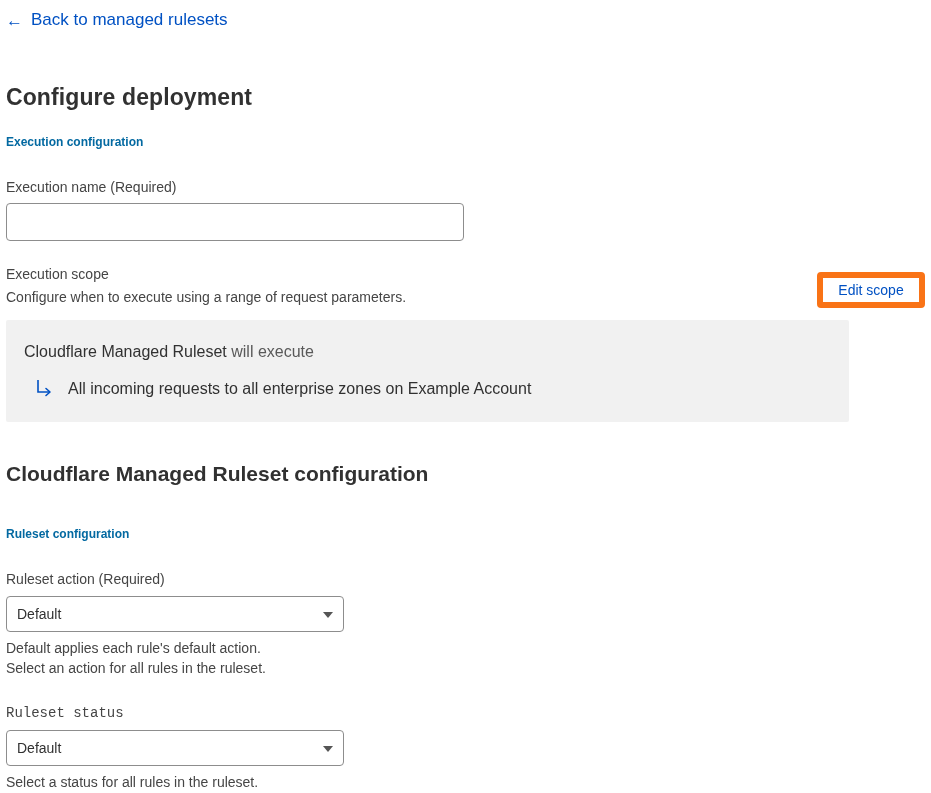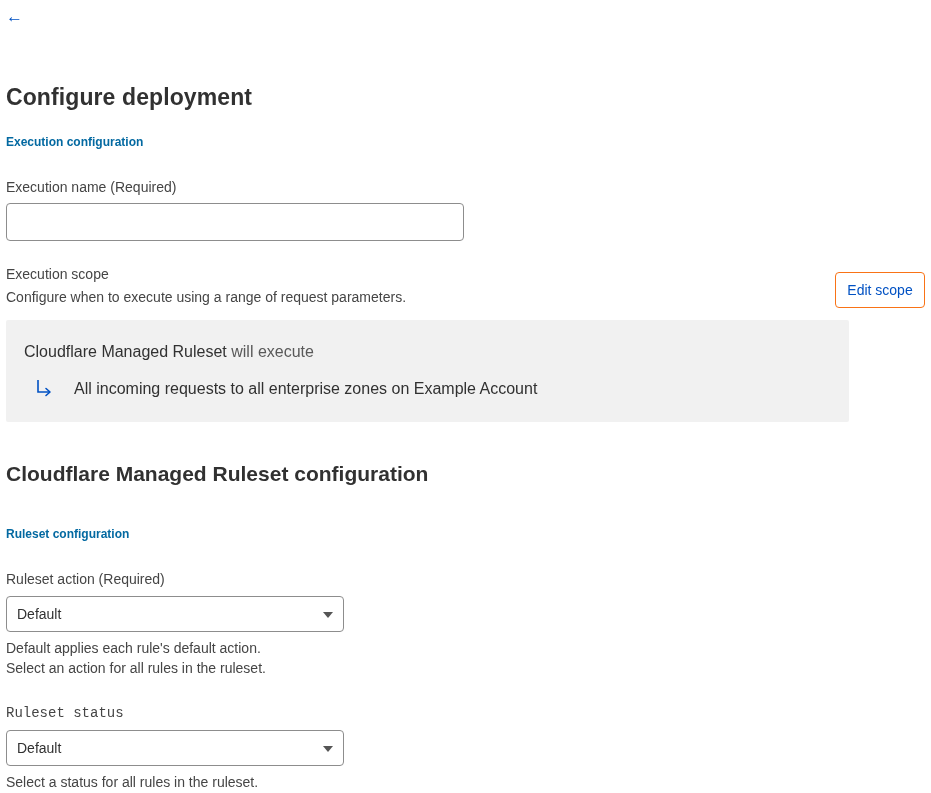--- a/index.html
+++ b/index.html
@@ -101,23 +101,23 @@
     color: #313131;
     padding: 0 10px;
     outline: none;
     font-family: "Liberation Sans", sans-serif;
   }
 
   .edit-scope-btn {
     position: absolute;
     right: 6px;
     top: 272px;
-    width: 90px;
+    width: 108px;
     height: 36px;
-    border: 1px solid #f97316;
+    border: 6px solid #f97316;
     border-radius: 4px;
     background: #ffffff;
     color: #0051c3;
     font-size: 14px;
     font-family: "Liberation Sans", sans-serif;
     cursor: pointer;
     line-height: 1;
   }
 
   .scope-summary {
@@ -138,21 +138,21 @@
     line-height: 22px;
     white-space: nowrap;
   }
   .scope-summary .line1 .muted { color: #595959; }
   .scope-summary .line2-wrap {
     position: absolute;
     left: 30px;
     top: 58px;
     display: flex;
     align-items: flex-start;
-    gap: 20px;
+    gap: 14px;
   }
   .scope-summary .branch {
     width: 18px;
     height: 20px;
     position: relative;
     margin-top: 1px;
     flex: none;
   }
   .scope-summary .branch svg { display: block; }
   .scope-summary .line2 {
@@ -206,20 +206,21 @@
   #action-help { left: 6px; top: 638px; }
   #status-help { left: 6px; top: 772px; }
 </style>
 </head>
 <body>
 
 <div class="page">
 
   <a class="back-link">
     <span class="arrow">←</span>
+    <span class="label">Back to managed rulesets</span>
   </a>
 
   <h1 class="page-title">Configure deployment</h1>
 
   <h2 class="section-title" id="exec-config-title">Execution configuration</h2>
 
   <div class="field-label" id="exec-name-label">Execution name (Required)</div>
 
   <input class="text-input" id="execution-name-input" type="text" placeholder="" style="">
 

